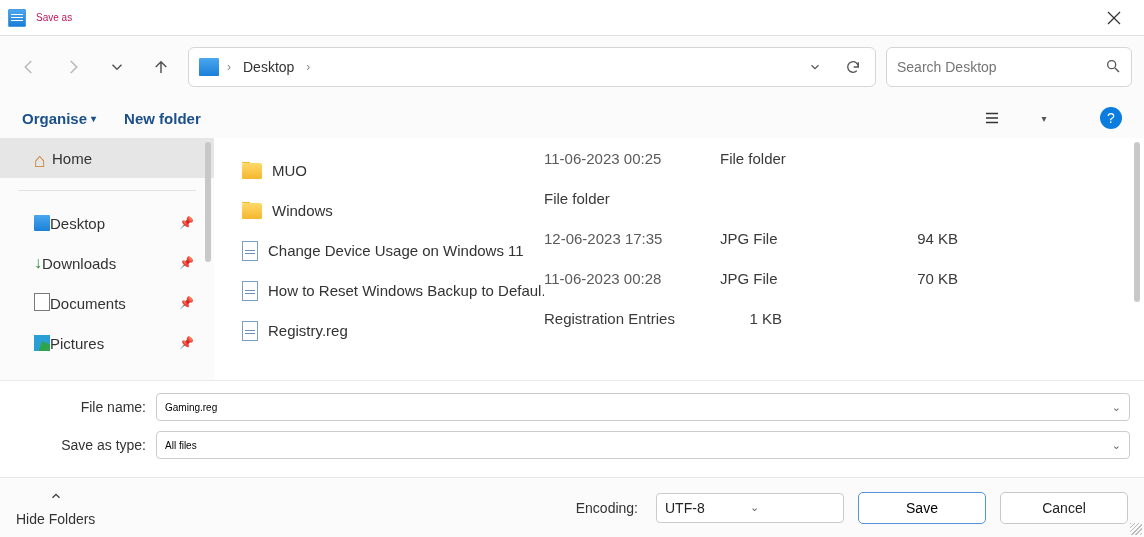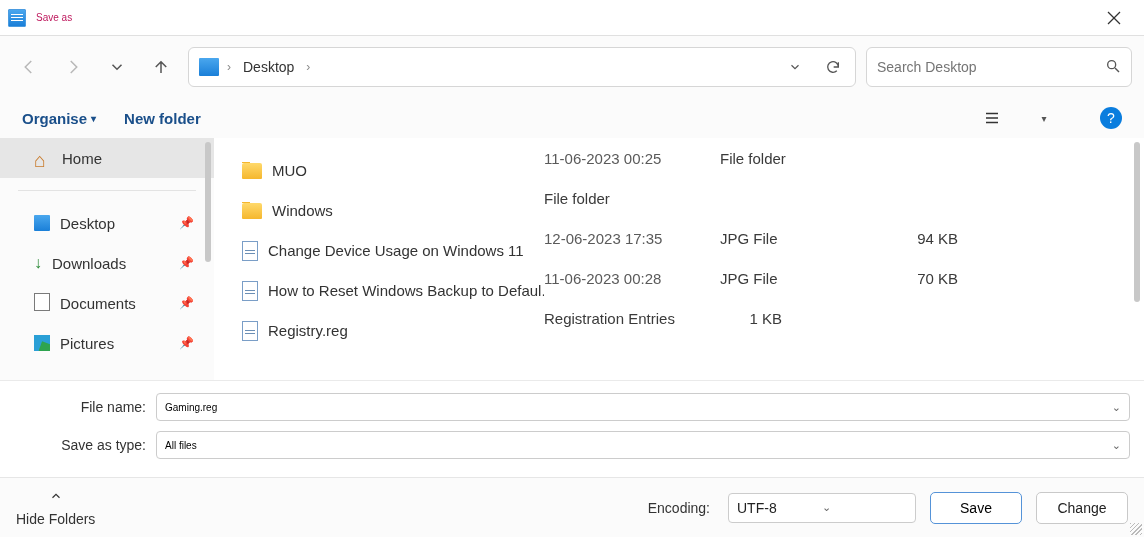--- a/index.html
+++ b/index.html
@@ -17,37 +17,37 @@
 .navrow { height: 62px; display:flex; align-items:center; padding: 0 12px; gap: 10px; background:#fbfbfb; }
 .navbtn { width: 34px; height: 34px; display:flex; align-items:center; justify-content:center; color:#555; border-radius:4px; }
 .navbtn svg { width: 18px; height: 18px; }
 .navbtn.disabled { color:#b8b8b8; }
 .addrbar { flex:1; height: 40px; border:1px solid #d6d6d6; border-radius:6px; background:#fff; display:flex; align-items:center; padding:0 6px; gap:6px; }
 .addrbar .crumb-icon { width: 20px; height: 18px; background: linear-gradient(#4aa7ee,#1a7fd8); border-radius:1px; margin-left:4px; }
 .addrbar .sep { color:#8a8a8a; font-size:12px; padding:0 2px; }
 .addrbar .crumb { padding: 2px 4px; color:#333; }
 .addrbar .spacer { flex:1; }
 .addrbar .tinybtn { width:32px; height:32px; display:flex; align-items:center; justify-content:center; color:#555; }
-.searchbox { width: 266px; height:40px; border:1px solid #d6d6d6; border-radius:6px; background:#fff; display:flex; align-items:center; padding:0 10px; }
+.searchbox { width: 246px; height:40px; border:1px solid #d6d6d6; border-radius:6px; background:#fff; display:flex; align-items:center; padding:0 10px; }
 .searchbox input { border:none; outline:none; flex:1; font-size:14px; color:#555; background:transparent; }
 .searchbox .sicon { color:#555; }
 
 
 .cmdrow { height:40px; display:flex; align-items:center; padding:0 22px; gap:28px; background:#fbfbfb; }
 .cmdrow .link { color:#1a4f8a; font-size:15px; cursor:pointer; display:flex; align-items:center; gap:4px;font-weight:bold; }
 .cmdrow .link .caret { font-size:10px; color:#1a4f8a; }
 .cmdrow .spacer { flex:1; }
 .cmdrow .viewbtn { width:32px; height:32px; display:flex; align-items:center; justify-content:center; color:#333; position:relative; }
 .cmdrow .helpbtn { width:22px; height:22px; border-radius:50%; background:#0a7dde; color:#fff; display:flex; align-items:center; justify-content:center; font-size:14px; margin-left:20px; }
 
 
 .main { position:absolute; top:138px; bottom:150px; left:0; right:0; display:flex; background:#fff; }
 .sidebar { width:214px; border-right: none; background:#fbfbfb; overflow:hidden; position:relative; }
 .sidebar-scroll { width:6px; background:#c8c8c8; border-radius:3px; position:absolute; right:3px; top:4px; height:120px; }
-.sidebar .item { height:40px; display:flex; align-items:center; padding-left:34px; gap:10px; color:#333; font-size:15px; position:relative; }
+.sidebar .item { height:40px; display:flex; align-items:center; padding-left:34px; color:#333; font-size:15px; position:relative; }
 .sidebar .item.selected { background:#e6e6e6; }
 .sidebar .item .pin { position:absolute; right:20px; color:#8a8a8a; font-size:12px; }
 .sidebar .divider { height:1px; background:#e3e3e3; margin:12px 18px; }
 .icon-home { width:18px; height:18px; }
 .icon-home::before { content:"⌂"; font-size:20px; color:#c97c2e; }
 .sq-icon { width:16px; height:16px; border-radius:1px; display:inline-block; }
 .sq-blue { background: linear-gradient(#4aa7ee,#1a7fd8); }
 .arrow-down-green::before { content:"↓"; color:#2e8b3a; font-weight:bold; font-size:16px; }
 .icon-doc::before { content:""; display:inline-block; width:14px; height:16px; background:#fff; border:1px solid #7a7a7a; position:relative; }
 .icon-pic { width:16px; height:16px; background:#2a9fd6; position:relative; overflow:hidden; }
@@ -80,21 +80,21 @@
 .combo .dd { color:#666; font-size:11px; }
 
 
 .footer { position:absolute; bottom:0; left:0; right:0; height:60px; display:flex; align-items:center; padding:0 16px; gap:14px; background:#fbfbfb; border-top:1px solid #e6e6e6; }
 .footer .hide { display:flex; align-items:center; gap:8px; color:#333; cursor:pointer;flex-direction:column; }
 .footer .spacer { flex:1; }
 .footer label.enc { font-size:14px; color:#333; margin-right:4px; }
 .footer .encsel { width:188px; height:30px; border:1px solid #ccc; border-radius:4px; display:flex; align-items:center; padding:0 8px; background:#fff; }
 .footer .encsel span { flex:1; }
 .footer .encsel .dd { color:#666; font-size:11px; }
-.btn { width:92px; height:32px; border:1px solid #c9c9c9; border-radius:5px; background:#fff; display:flex; align-items:center; justify-content:center; font-size:14px; cursor:pointer; }
+.btn { width:128px; height:32px; border:1px solid #c9c9c9; border-radius:5px; background:#fff; display:flex; align-items:center; justify-content:center; font-size:14px; cursor:pointer; }
 .btn.primary { border-color:#5593d8; color:#000; }
 
 .resize-grip { position:absolute; right:2px; bottom:2px; width:12px; height:12px; background:repeating-linear-gradient(135deg,#bbb,#bbb 1px, transparent 1px, transparent 3px); }
 </style>
 </head>
 <body>
 
 <div class="titlebar">
   <div class="app-icon"></div>
   <div class="title">Save as</div>
@@ -284,17 +284,17 @@
   <div class="spacer"></div>
   <label class="enc">Encoding:</label>
   <div class="encsel">
     <span>UTF-8</span>
     <span class="dd">⌄</span>
   </div>
   <div class="btn primary">
       <span>Save</span>
     </div>
   <div class="btn">
-      <span>Change</span>
+      <span>Cancel</span>
     </div>
 </div>
 
 <div class="resize-grip"></div>
 
 </body></html>

